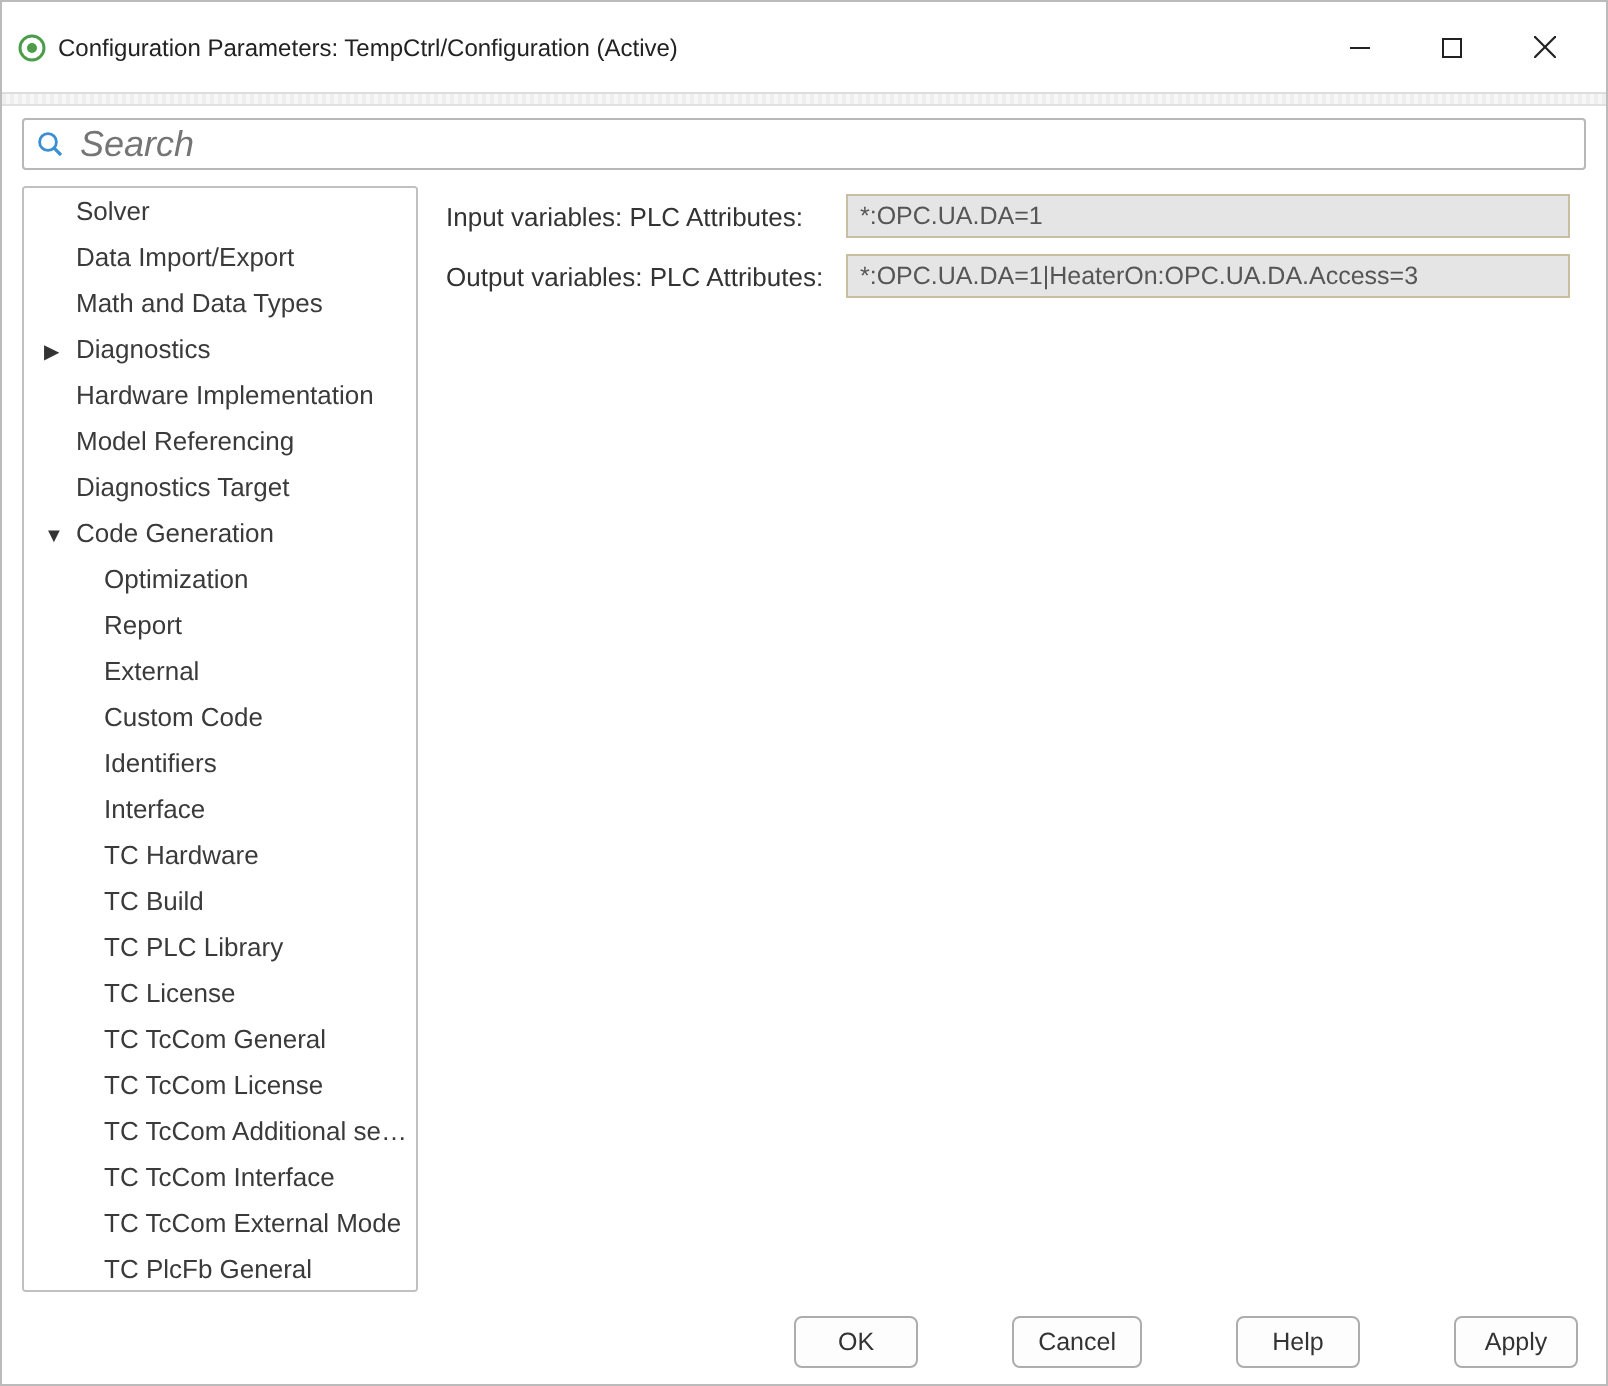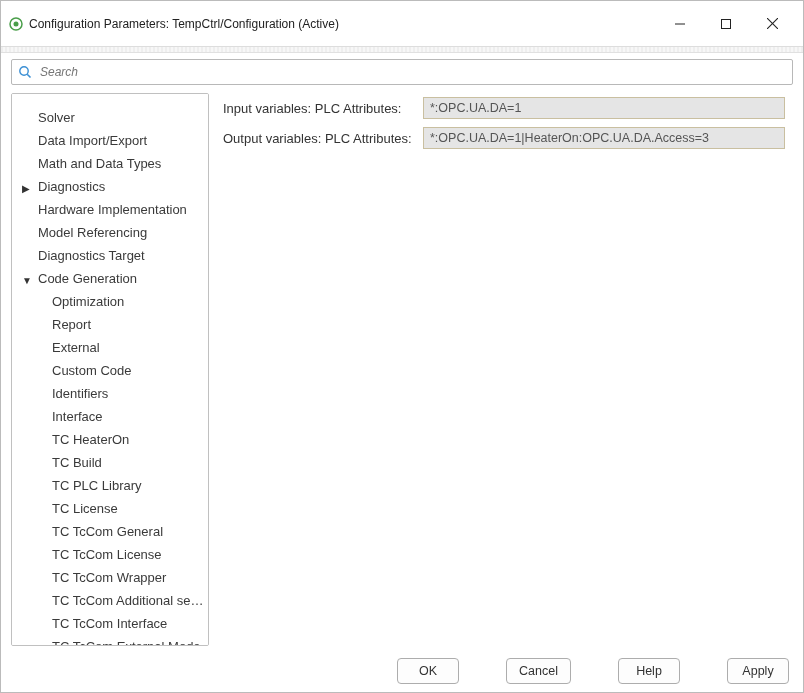--- a/index.html
+++ b/index.html
@@ -7,24 +7,24 @@
   .window { width: 804px; height: 693px; border: 1px solid #bbb; display: flex; flex-direction: column; background: #fff; position: relative; }
   .titlebar { height: 46px; display: flex; align-items: center; padding: 0 8px; border-bottom: 1px solid #ddd; background: #fff; }
   .titlebar .app-icon { width: 14px; height: 14px; margin-right: 6px; display: inline-flex; align-items: center; justify-content: center; }
   .titlebar .title { flex: 1; font-size: 12px; color: #222; }
   .win-controls { display: flex; gap: 0; }
   .win-btn { width: 46px; height: 30px; display: flex; align-items: center; justify-content: center; cursor: pointer; }
   .win-btn svg { stroke: #222; stroke-width: 1; fill: none; }
   .toolbar-strip { height: 6px; background: repeating-linear-gradient(90deg,#eee,#eee 2px,#f7f7f7 2px,#f7f7f7 4px); border-bottom: 1px solid #e0e0e0; }
   .search-row { padding: 6px 10px 8px 10px; }
   .search-box { display: flex; align-items: center; border: 1px solid #b8b8b8; border-radius: 2px; height: 26px; padding: 0 6px; background: #fff; }
-  .search-box input { border: none; outline: none; flex: 1; font-size: 12px; font-style: italic; color: #888; background: transparent; }
+  .search-box input { border: none; outline: none; flex: 1; font-size: 18px; font-style: italic; color: #888; background: transparent; }
   .search-icon { margin-right: 6px; display: inline-flex; }
   .content { flex: 1; display: flex; padding: 0 10px 4px 10px; overflow: hidden; }
-  .tree-panel { width: 198px; border: 1px solid #c0c0c0; border-radius: 2px; background: #fff; overflow: auto; padding: 12px 0; }
+  .tree-panel { width: 198px; border: 1px solid #c0c0c0; border-radius: 2px; background: #fff; overflow: auto; padding: 0 0; }
   .tree-item { padding: 2px 4px 2px 8px; white-space: nowrap; cursor: pointer; line-height: 19px; position: relative; color: #3a3a3a; overflow: hidden; text-overflow: ellipsis; }
   .tree-item.indent1 { padding-left: 26px; }
   .tree-item.indent2 { padding-left: 40px; }
   .tree-item .caret { position: absolute; left: 10px; top: 4px; font-size: 10px; color: #333; }
   .right-panel { flex: 1; padding: 4px 8px 0 14px; overflow: auto; }
   .form-row { display: flex; align-items: center; margin-bottom: 8px; }
   .form-label { width: 200px; text-align: left; color: #333; padding-right: 6px; white-space: nowrap; }
   .form-field { flex: 1; }
   .form-field input { width: 100%; height: 22px; border: 1px solid #c9bfa0; background: #e5e5e5; padding: 2px 6px; font-size: 12.5px; color: #555; }
   .button-bar { height: 42px; display: flex; align-items: center; justify-content: flex-end; gap: 10px; padding: 0 14px; }
@@ -86,27 +86,26 @@
         <div class="tree-item indent1"><span>Hardware Implementation</span></div>
         <div class="tree-item indent1"><span>Model Referencing</span></div>
         <div class="tree-item indent1"><span>Diagnostics Target</span></div>
         <div class="tree-item indent1"><span class="caret">▼</span><span>Code Generation</span></div>
         <div class="tree-item indent2"><span>Optimization</span></div>
         <div class="tree-item indent2"><span>Report</span></div>
         <div class="tree-item indent2"><span>External</span></div>
         <div class="tree-item indent2"><span>Custom Code</span></div>
         <div class="tree-item indent2"><span>Identifiers</span></div>
         <div class="tree-item indent2"><span>Interface</span></div>
-        <div class="tree-item indent2"><span>TC HeaterOn</span></div>
+        <div class="tree-item indent2"><span>TC Hardware</span></div>
         <div class="tree-item indent2"><span>TC Build</span></div>
         <div class="tree-item indent2"><span>TC PLC Library</span></div>
         <div class="tree-item indent2"><span>TC License</span></div>
         <div class="tree-item indent2"><span>TC TcCom General</span></div>
         <div class="tree-item indent2"><span>TC TcCom License</span></div>
-        <div class="tree-item indent2"><span>TC TcCom Wrapper</span></div>
         <div class="tree-item indent2"><span>TC TcCom Additional setti...</span></div>
         <div class="tree-item indent2"><span>TC TcCom Interface</span></div>
         <div class="tree-item indent2"><span>TC TcCom External Mode</span></div>
         <div class="tree-item indent2"><span>TC PlcFb General</span></div>
       </div>
 
     <div class="right-panel">
       <div class="form-row">
         <div class="form-label">Input variables: PLC Attributes:</div>
         <div class="form-field">

